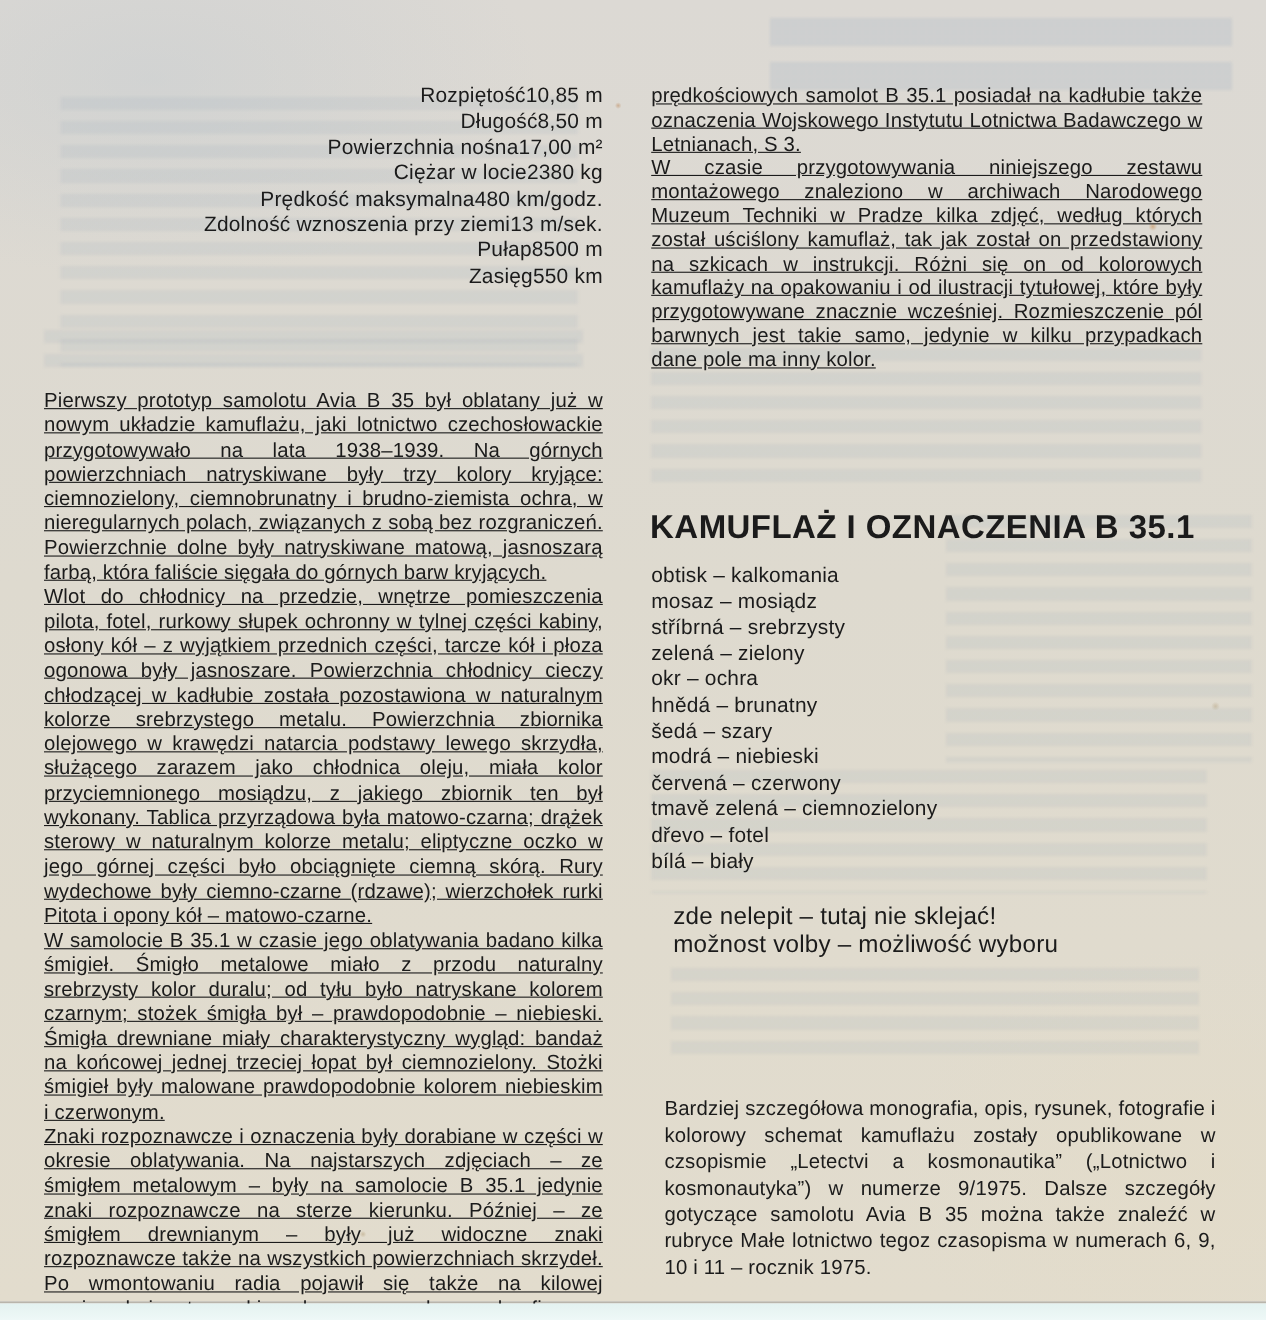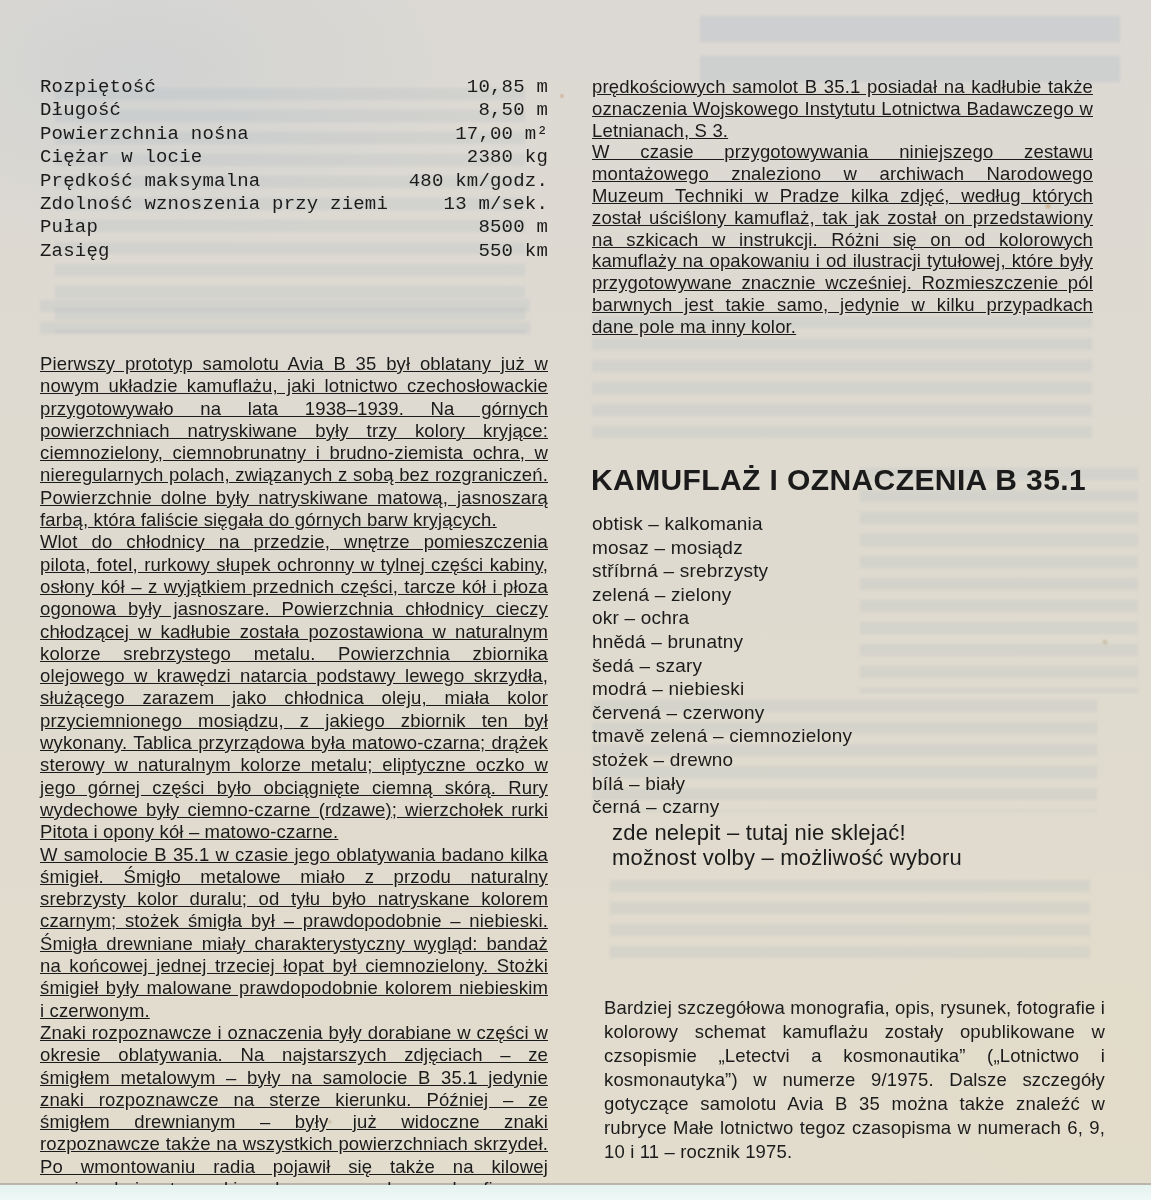--- a/index.html
+++ b/index.html
@@ -33,21 +33,21 @@
   }
   .ghost-big{
     background:repeating-linear-gradient(180deg,
       rgba(115,145,180,.14) 0px, rgba(115,145,180,.14) 26px,
       rgba(115,145,180,0) 26px, rgba(115,145,180,0) 40px);
   }
   .spec{
     position:absolute;left:40px;top:76px;width:508px;
     font-size:19px;line-height:23.4px;letter-spacing:.2px;
   }
-  .spec-row{display:flex;justify-content:space-between;font-family:Liberation Mono, monospace;}
+  .spec-row{display:flex;justify-content:flex-end;}
   .spec-label{white-space:nowrap;}
   .spec-value{text-align:right;white-space:nowrap;}
   .left-body{
     position:absolute;left:40px;top:353px;width:508px;
     font-size:18.5px;line-height:22.3px;text-align:justify;letter-spacing:.15px;
   }
   .left-body p, .right-top p{margin:0;text-decoration:underline;}
   .right-top{
     position:absolute;left:592px;top:76px;width:501px;
     font-size:18.5px;line-height:21.8px;text-align:justify;letter-spacing:.15px;
@@ -135,23 +135,22 @@
     <div>obtisk – kalkomania</div>
     <div>mosaz – mosiądz</div>
     <div>stříbrná – srebrzysty</div>
     <div>zelená – zielony</div>
     <div>okr – ochra</div>
     <div>hnědá – brunatny</div>
     <div>šedá – szary</div>
     <div>modrá – niebieski</div>
     <div>červená – czerwony</div>
     <div>tmavě zelená – ciemnozielony</div>
-    <div>stożek – drewno</div>
+    <div>dřevo – fotel</div>
     <div>bílá – biały</div>
-    <div>černá – czarny</div>
   </div>
 
   <div class="notes">
     <div>zde nelepit – tutaj nie sklejać!</div>
     <div>možnost volby – możliwość wyboru</div>
   </div>
 
   <p class="closing">Bardziej szczegółowa monografia, opis, rysunek, fotografie i kolorowy schemat kamuflażu zostały opublikowane w czsopismie „Letectvi a kosmonautika” („Lotnictwo i kosmonautyka”) w numerze 9/1975. Dalsze szczegóły gotyczące samolotu Avia B 35 można także znaleźć w rubryce Małe lotnictwo tegoz czasopisma w numerach 6, 9, 10 i 11 – rocznik 1975.</p>
 
 </div>

